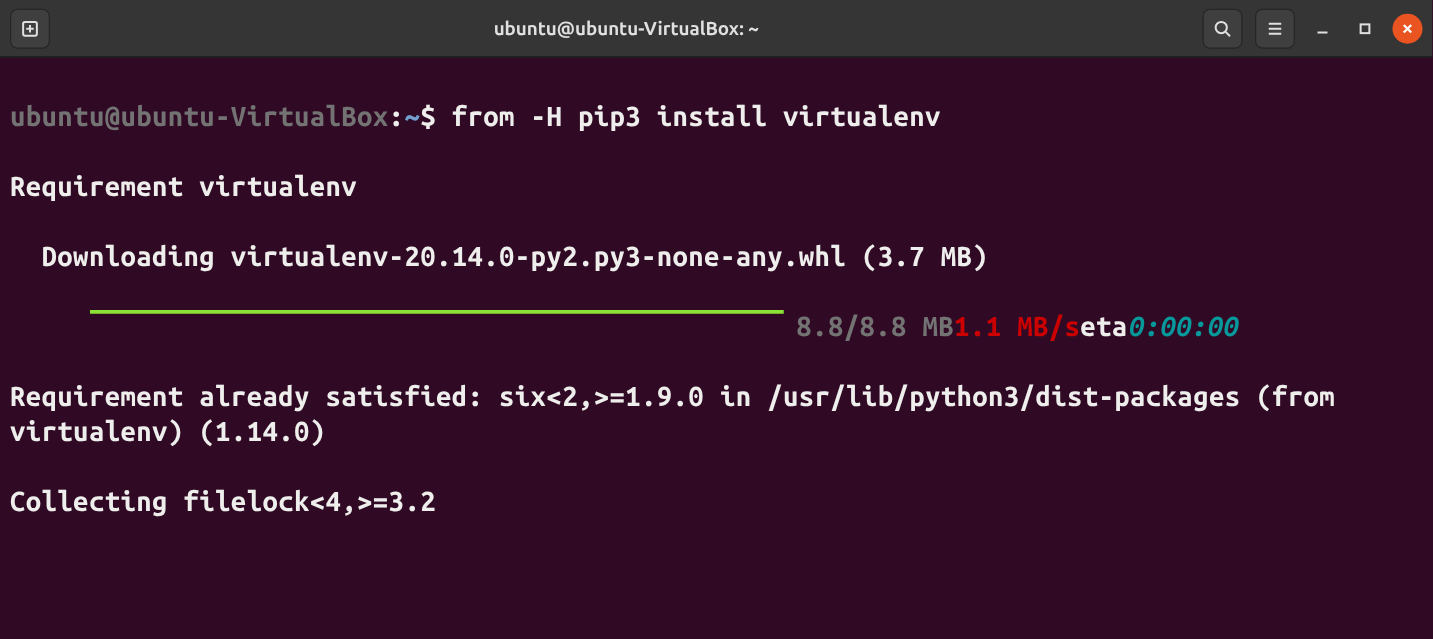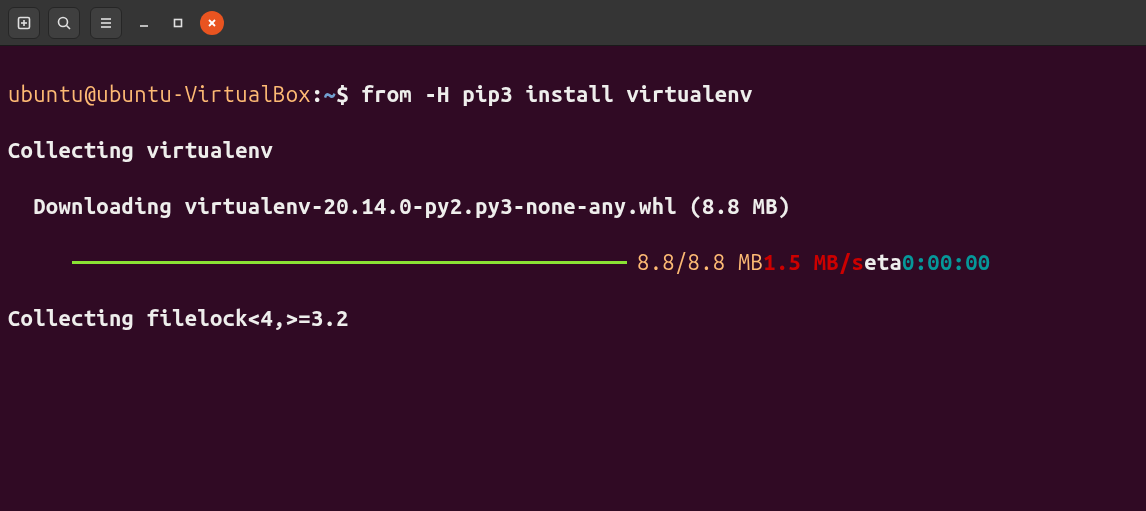--- a/index.html
+++ b/index.html
@@ -57,28 +57,28 @@
   .win-close { background: #e95420; color: #fff; }
   .terminal {
     padding: 6px 8px 8px 8px;
     font-size: 22px;
     line-height: 28px;
     letter-spacing: 0.3px;
     color: #eeeeec;
     white-space: pre-wrap;
   }
   .bold { font-weight: 700; }
-  .bgreen { color: #fdba74; font-weight: 400; }
+  .bgreen { color: #737373; font-weight: 700; }
   .bblue { color: #729fcf; font-weight: 700; }
   .red { color: #cc0000; font-weight: 700; }
-  .cyan { color: #06989a; font-weight: 700; }
+  .cyan { color: #06989a; font-weight: 700; font-style: italic; }
   .white { color: #eeeeec; }
   .progress-line {
     display: flex;
-    align-items: center;
+    align-items: flex-start;
     height: 28px;
   }
   .prog-indent { width: 5.2ch; }
   .bar {
     display: inline-block;
     height: 3px;
     background: #8ae234;
     flex: 0 0 auto;
     width: 555px;
     margin-right: 10px;
@@ -90,20 +90,21 @@
 <div class="titlebar">
   <div class="titlebar-left">
     <div class="tb-btn">
       <svg width="16" height="16" viewBox="0 0 16 16" fill="none" stroke="currentColor" stroke-width="1.6">
         <rect x="2.5" y="2.5" width="11" height="11" rx="1.5"></rect>
         <line x1="8" y1="5" x2="8" y2="11"></line>
         <line x1="5" y1="8" x2="11" y2="8"></line>
       </svg>
     </div>
   </div>
+  <div class="titlebar-center">ubuntu@ubuntu-VirtualBox: ~</div>
   <div class="titlebar-right">
     <div class="tb-btn">
       <svg width="16" height="16" viewBox="0 0 16 16" fill="none" stroke="currentColor" stroke-width="1.6">
         <circle cx="7" cy="7" r="4.5"></circle>
         <line x1="10.5" y1="10.5" x2="14" y2="14"></line>
       </svg>
     </div>
     <div class="tb-btn">
       <svg width="16" height="16" viewBox="0 0 16 16" fill="none" stroke="currentColor" stroke-width="1.6">
         <line x1="3" y1="4" x2="13" y2="4"></line>
@@ -125,23 +126,24 @@
       <svg width="12" height="12" viewBox="0 0 12 12" stroke="currentColor" stroke-width="1.8">
         <line x1="3" y1="3" x2="9" y2="9"></line>
         <line x1="9" y1="3" x2="3" y2="9"></line>
       </svg>
     </div>
   </div>
 </div>
 
 <div class="terminal">
 <div><span class="bgreen">ubuntu@ubuntu-VirtualBox</span><span class="white bold">:</span><span class="bblue">~</span><span class="white bold">$</span><span class="white bold"> from -H pip3 install virtualenv</span></div>
-<div class="bold">Collecting virtualenv</div>
-<div class="bold">  Downloading virtualenv-20.14.0-py2.py3-none-any.whl (8.8 MB)</div>
-<div class="progress-line"><span class="prog-indent"></span><span class="bar"></span> <span class="bgreen">8.8/8.8 MB</span> <span class="red">1.5 MB/s</span> <span class="white bold">eta</span> <span class="cyan">0:00:00</span></div>
+<div class="bold">Requirement virtualenv</div>
+<div class="bold">  Downloading virtualenv-20.14.0-py2.py3-none-any.whl (3.7 MB)</div>
+<div class="progress-line"><span class="prog-indent"></span><span class="bar"></span> <span class="bgreen">8.8/8.8 MB</span> <span class="red">1.1 MB/s</span> <span class="white bold">eta</span> <span class="cyan">0:00:00</span></div>
+<div class="bold">Requirement already satisfied: six&lt;2,&gt;=1.9.0 in /usr/lib/python3/dist-packages (from virtualenv) (1.14.0)</div>
 <div class="bold">Collecting filelock&lt;4,&gt;=3.2</div>
 
 
 
 
 
 
 </div>
 
 </body></html>

